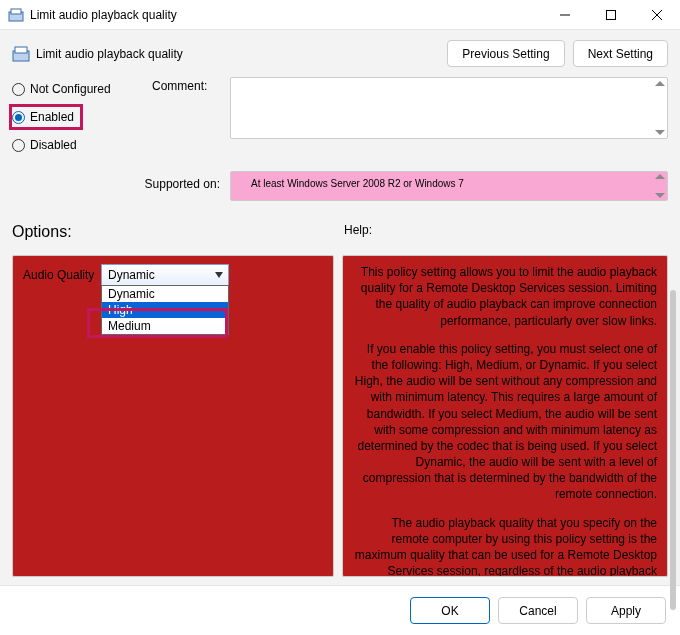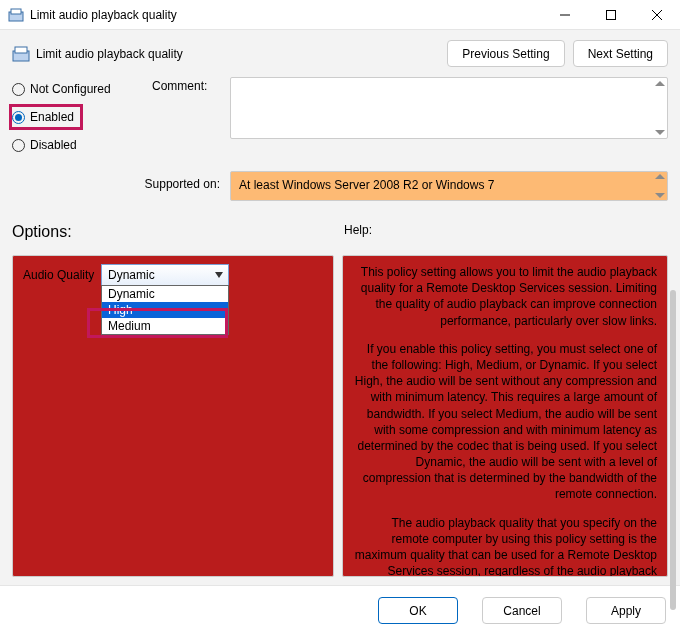--- a/index.html
+++ b/index.html
@@ -31,21 +31,21 @@
   .commentblock { flex: 1; display: flex; }
   .lbl-col { width: 78px; font-size: 12px; padding-top: 2px; }
   .comment-field { flex: 1; position: relative; }
   .textarea-like { background: #fff; border: 1px solid #ccc; border-radius: 2px; height: 62px; position: relative; }
   .scroll-tri { position: absolute; right: 2px; width: 0; height: 0; border-left: 5px solid transparent; border-right: 5px solid transparent; }
   .tri-up { top: 3px; border-bottom: 5px solid #8a8a8a; }
   .tri-down { bottom: 3px; border-top: 5px solid #8a8a8a; }
 
   .supported-row { display: flex; margin-top: 8px; }
   .supported-row .lbl-col { width: 218px; text-align: right; padding-right: 10px; padding-top: 6px; }
-  .supported-field { flex: 1; background: #fdba74; border: 1px solid #ccc; border-radius: 2px; height: 30px; position: relative; padding: 6px 20px 0 8px; font-size: 12px; }
+  .supported-field { flex: 1; background: #f9a8d4; border: 1px solid #ccc; border-radius: 2px; height: 30px; position: relative; padding: 6px 20px 0 20px; font-size: 10px; }
 
   .midrow { display: flex; margin-top: 22px; }
   .options-lbl { width: 332px; font-size: 16px; }
   .help-lbl { font-size: 12px; }
 
   .panels { display: flex; margin-top: 14px; gap: 8px; }
   .panel { background: #b91c1c; border: 1px solid #ccc; border-radius: 2px; height: 322px; overflow: hidden; position: relative; }
   .panel.left { width: 322px; padding: 8px 10px; }
   .panel.right { flex: 1; padding: 8px 10px 6px 8px; font-size: 12px; line-height: 1.35; text-align: right; }
   .panel.right p { margin: 0 0 12px 0; }
@@ -56,21 +56,21 @@
   .combo-closed { width: 128px; height: 22px; border: 1px solid #7a9fd4; background: linear-gradient(#fff, #e8f0fb); display: flex; align-items: center; padding: 0 4px 0 6px; font-size: 12px; position: relative; }
   .combo-btn { position: absolute; right: 0; top: 0; width: 18px; height: 20px; display: flex; align-items: center; justify-content: center; }
   .combo-btn svg { width: 8px; height: 6px; }
   .listbox { position: absolute; left: 0; top: 21px; width: 128px; background: #fff; border: 1px solid #666; }
   .listbox .opt { height: 16px; padding: 0 6px; display: flex; align-items: center; font-size: 12px; }
   .listbox .opt.sel { background: #0a64d8; color: #fff; }
   .highlight-combo { position: absolute; left: 77px; top: 55px; width: 135px; height: 24px; outline: 3px solid #c2185b; pointer-events: none; }
 
   .big-scroll { position: absolute; right: 4px; top: 260px; width: 6px; height: 320px; background: #c9c9c9; border-radius: 3px; }
 
-  .footer { height: 50px; display: flex; align-items: center; justify-content: flex-end; gap: 24px; padding: 0 14px; border-top: 1px solid #e5e5e5; background: #fff; }
+  .footer { height: 50px; display: flex; align-items: center; justify-content: flex-end; gap: 8px; padding: 0 14px; border-top: 1px solid #e5e5e5; background: #fff; }
   .footer .btn { min-width: 80px; }
 </style>
 </head>
 <body>
 
 <div class="titlebar">
   <span class="icon">
     <svg viewBox="0 0 16 16">
         <rect x="1" y="5" width="14" height="9" fill="#bcd2ee" stroke="#3b6ea5"></rect>
         <rect x="3" y="2" width="10" height="5" fill="#fff" stroke="#3b6ea5"></rect>

